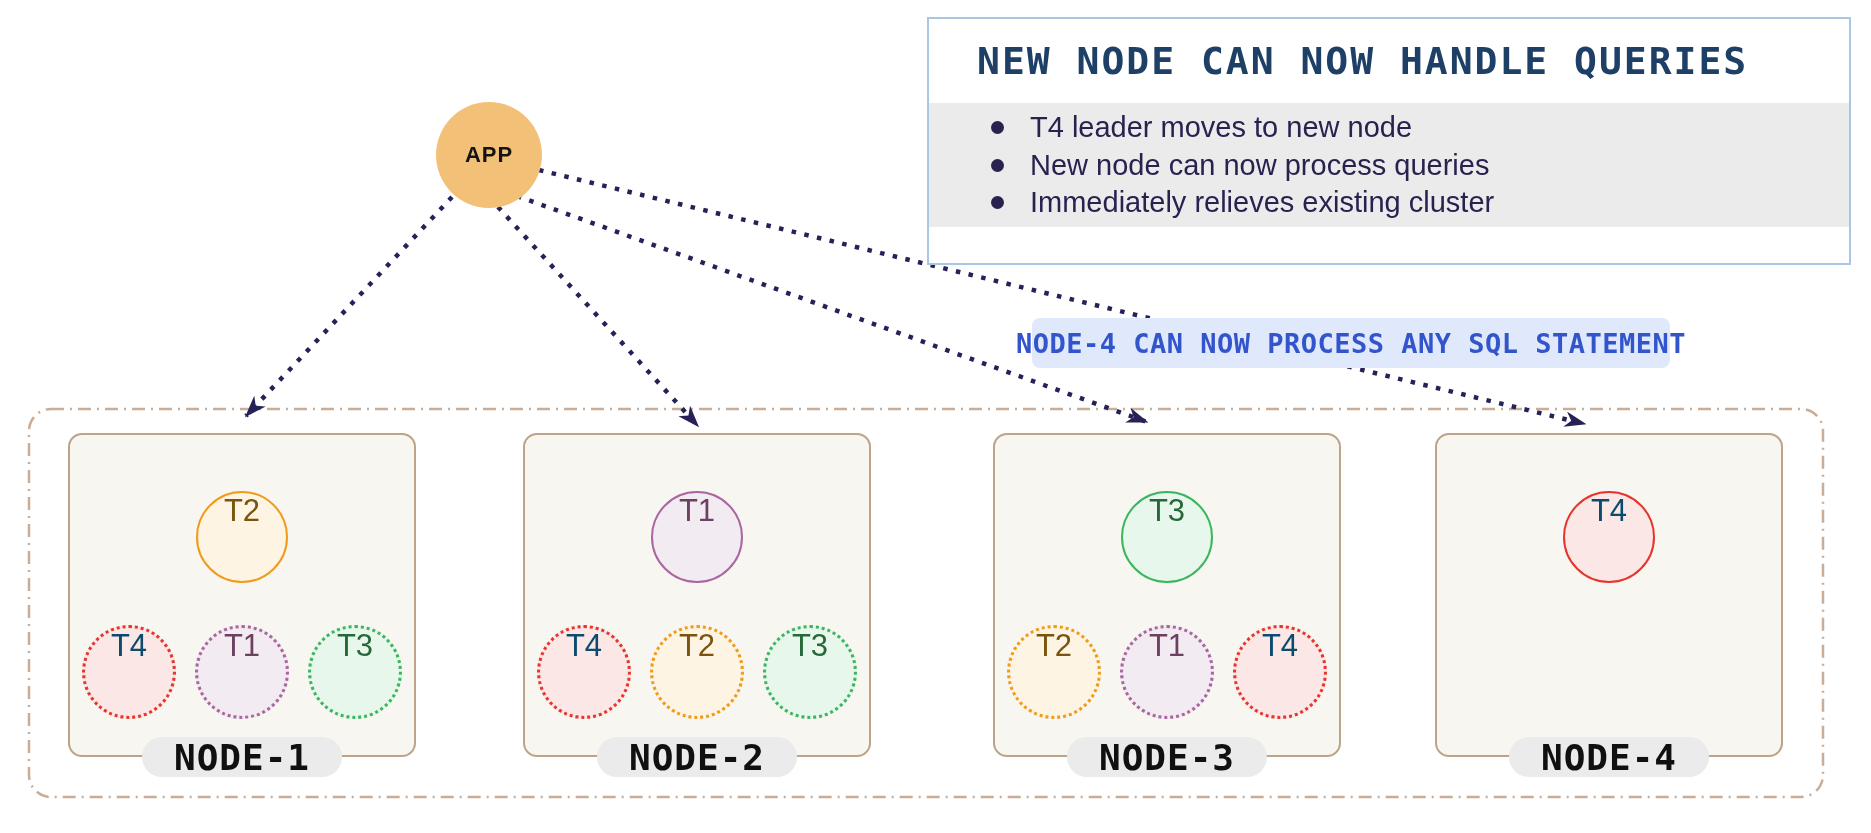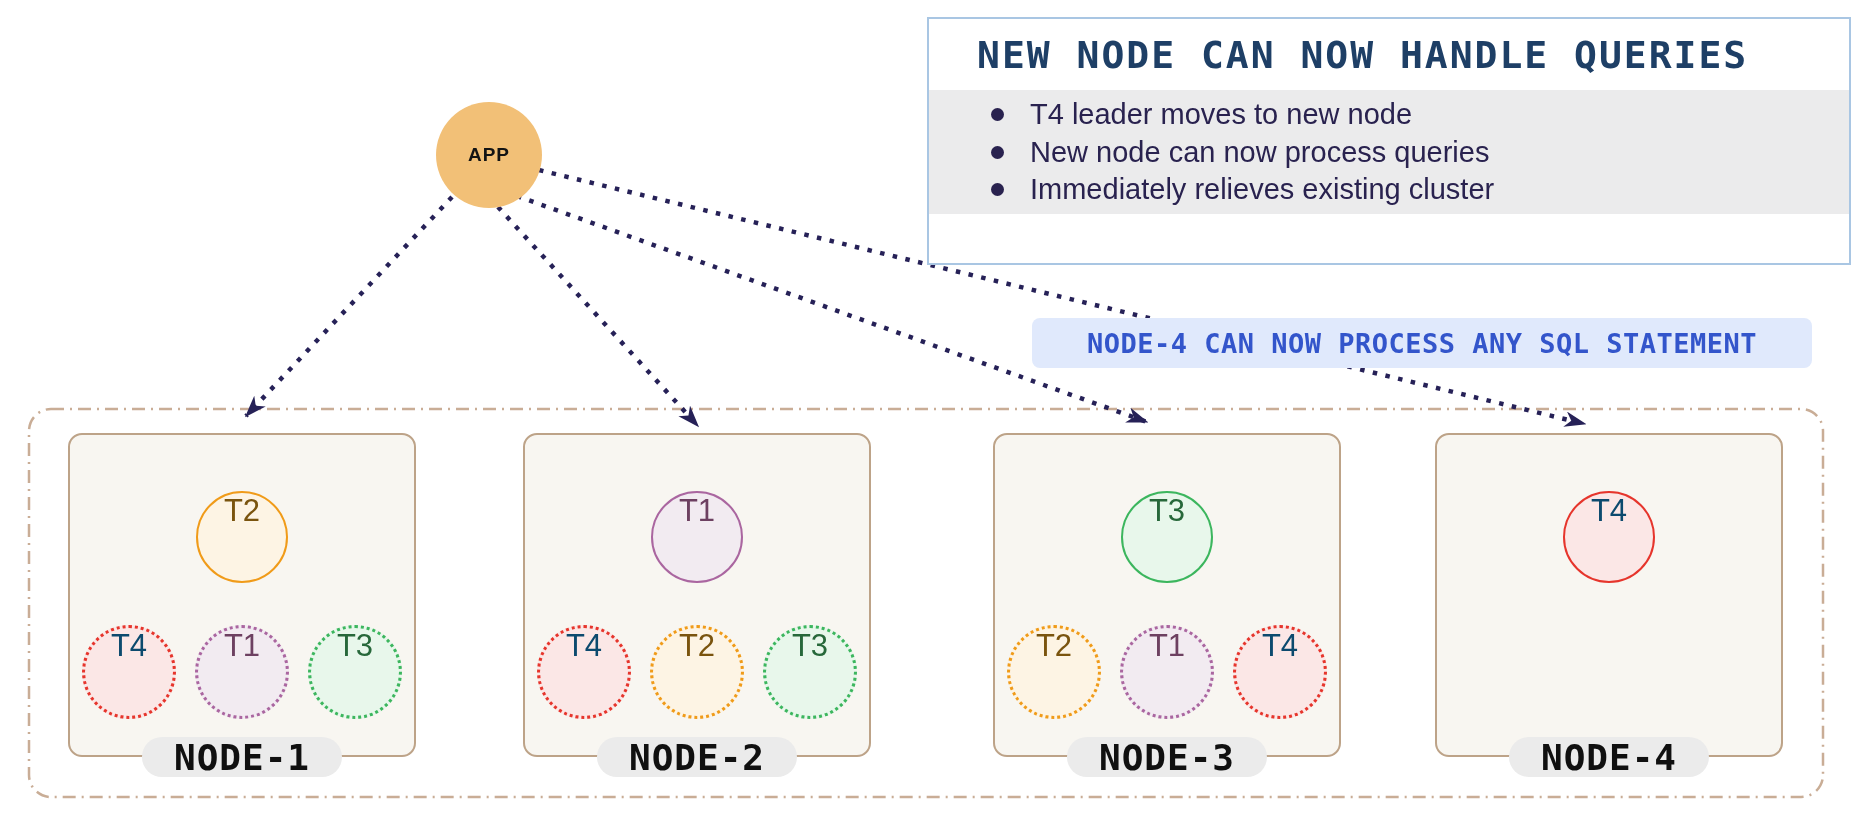--- a/index.html
+++ b/index.html
@@ -8,48 +8,48 @@
     background:#ffffff;font-family:"Liberation Sans",sans-serif;
   }
   
   #wire-layer{position:absolute;left:0;top:0;width:1871px;height:833px;}
 
   
   .app-circle{
     position:absolute;left:436px;top:102px;width:106px;height:106px;
     background:#f2c077;border-radius:50%;
     display:flex;align-items:center;justify-content:center;
-    font-weight:700;font-size:19px;letter-spacing:1px;color:#141414;
+    font-weight:700;font-size:22px;letter-spacing:1px;color:#141414;
   }
 
   
   .info-box{
     position:absolute;left:927px;top:17px;width:924px;height:248px;
     border:2px solid #a9c6e3;box-sizing:border-box;background:#fff;
   }
   .info-box .hd{
-    height:71px;background:#ffffff;display:flex;align-items:center;
+    height:84px;background:#ffffff;display:flex;align-items:center;
     padding-left:48px;box-sizing:border-box;
     font-family:"DejaVu Sans Mono",monospace;font-weight:600;
     font-size:38px;letter-spacing:2px;color:#1e3f66;white-space:nowrap;
   }
   .info-box .bd{
     height:124px;background:#ebebec;
     display:flex;flex-direction:column;justify-content:space-evenly;
     padding:4px 0 4px 62px;box-sizing:border-box;
   }
   .bullet-item{display:flex;align-items:center;color:#29224f;font-size:29px;}
   .bullet-item .dot{
     width:13px;height:13px;border-radius:50%;background:#29224f;
     margin-right:26px;flex:0 0 auto;
   }
 
   
   .callout{
-    position:absolute;left:1032px;top:318px;width:780px;height:50px;
+    position:absolute;left:1032px;top:318px;width:638px;height:50px;
     background:#e0e9fc;border-radius:8px;
     display:flex;align-items:center;justify-content:center;
     font-family:"DejaVu Sans Mono",monospace;font-weight:600;
     font-size:27px;letter-spacing:0.5px;color:#3355cb;white-space:nowrap;
   }
 
   
   .node-box{
     position:absolute;top:433px;height:324px;width:348px;
     background:#f8f6f1;border:2px solid #bda388;border-radius:14px;

